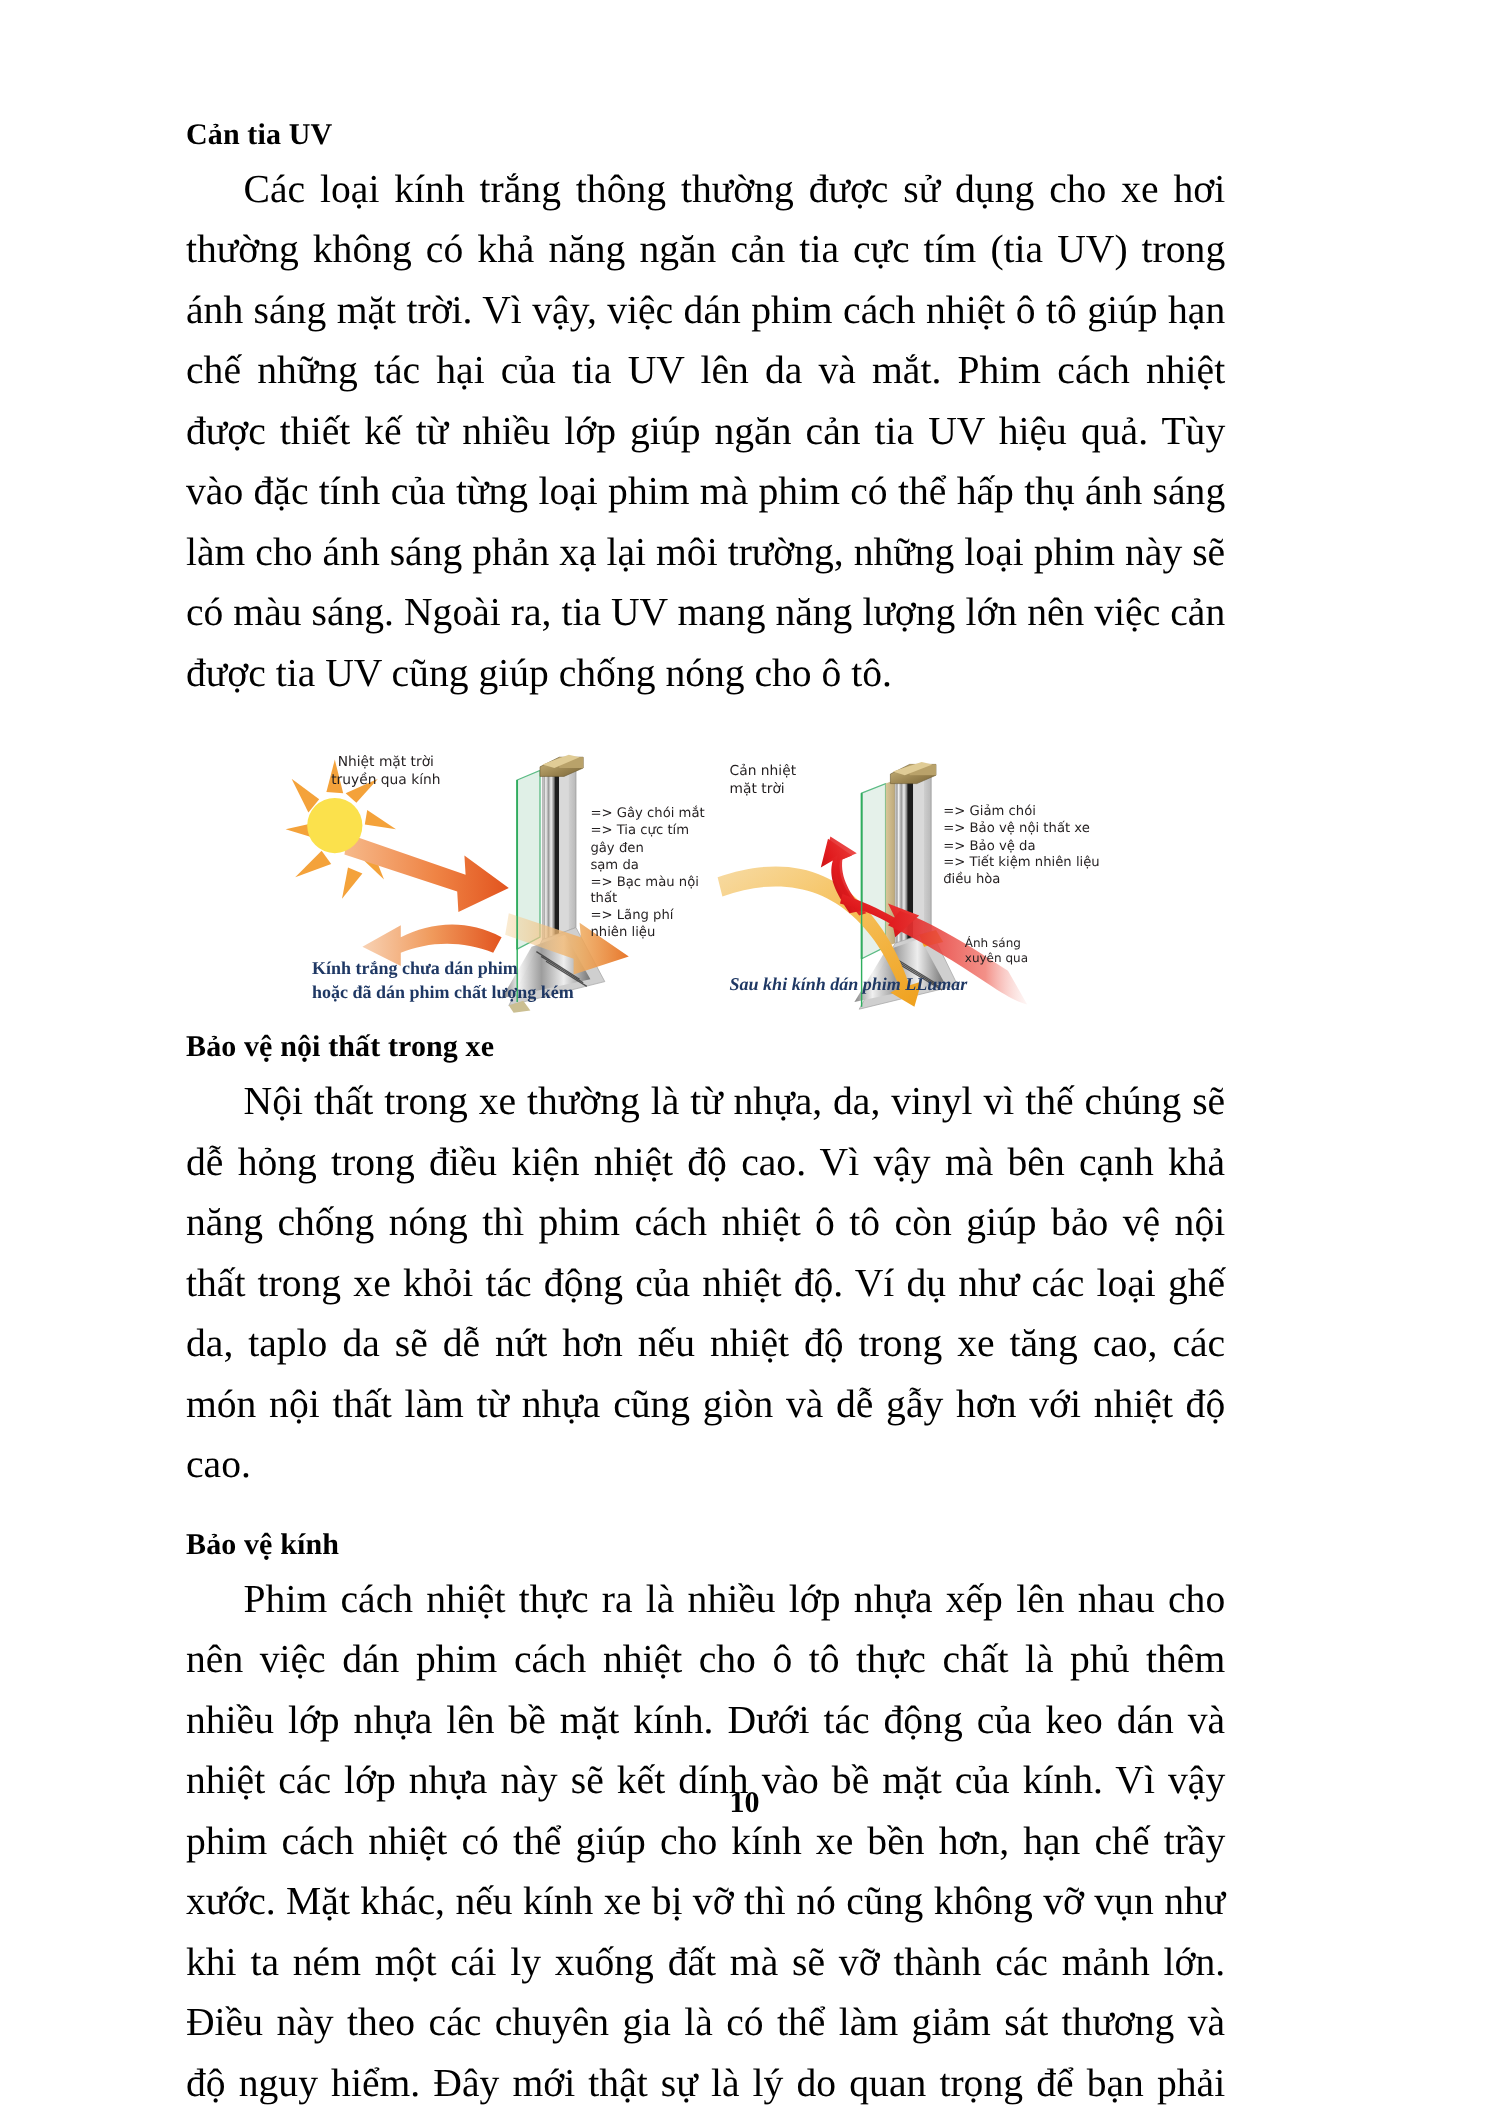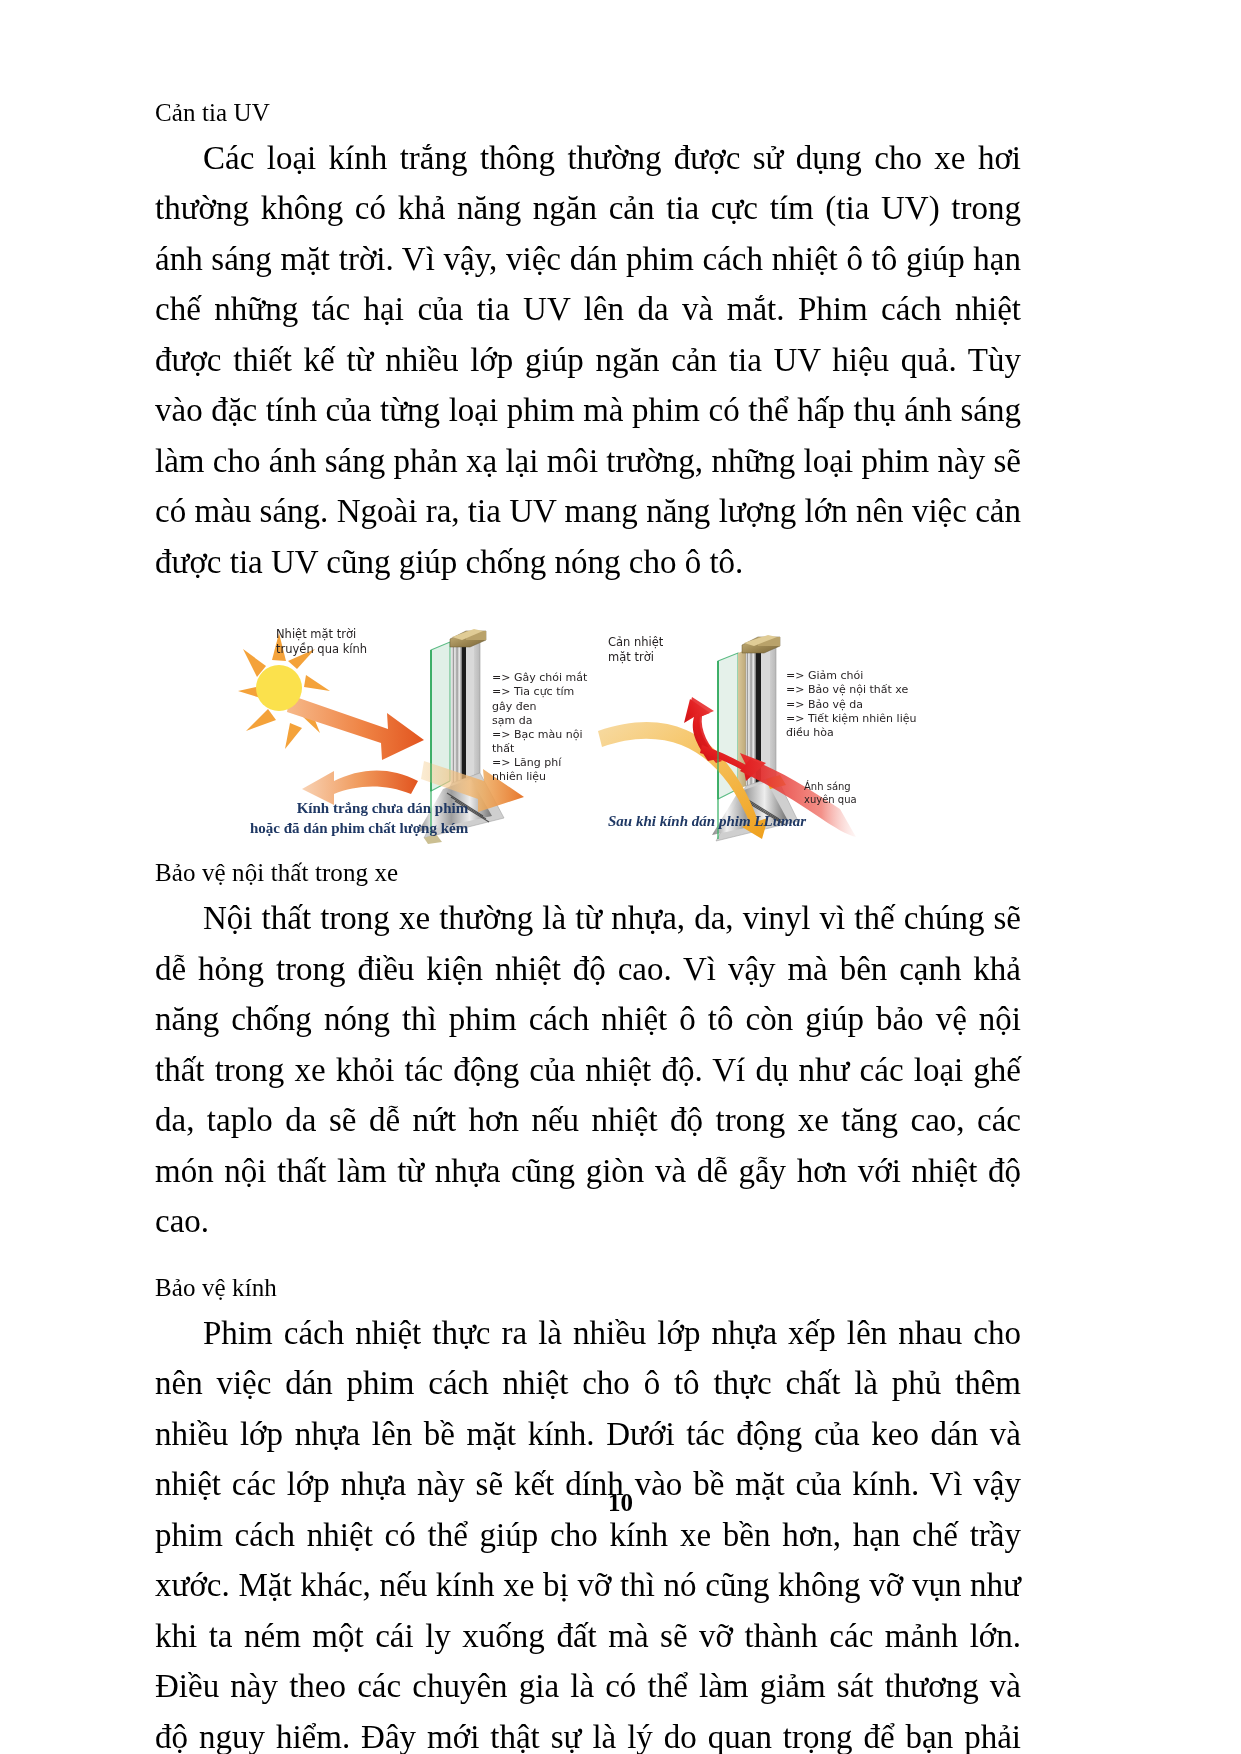--- a/index.html
+++ b/index.html
@@ -24,21 +24,21 @@
   }
   .content {
     position: absolute;
     left: 155px;
     top: 96px;
     width: 866px;
   }
 
   h2.heading {
     font-size: 25px;
-    font-weight: normal;
+    font-weight: bold;
     margin: 0 0 4px 0;
     line-height: 1.32;
     letter-spacing: 0.1px;
   }
   p.para {
     font-size: 33px;
     line-height: 1.53;
     margin: 0 0 2px 0;
     text-align: justify;
     text-justify: inter-word;
@@ -214,30 +214,30 @@
 
             <path d="M180,168 C150,152 120,156 96,168 L96,158 L64,176 L96,192 L96,181 C118,172 146,170 173,181 Z" fill="url(#heatArrowL2)"></path>
 
             <polygon points="186,148 246,168 245,156 286,184 240,199 240,186 183,166" fill="url(#passBandL)"></polygon>
 
             <line x1="193" y1="37" x2="193" y2="222" stroke="#2fae5e" stroke-width="1.2"></line>
           </svg>
 
           <div class="sun-core"></div>
 
-          <div class="lbl lbl-head" style="left:38px; top:14px;">Nhiệt mặt trời
+          <div class="lbl lbl-head" style="left:38px; top:14px;text-align:center;">Nhiệt mặt trời
 truyền qua kính</div>
 
           <div class="lbl lbl-bullets" style="left:254px; top:58px;">=&gt; Gây chói mắt
 =&gt; Tia cực tím gây đen
 sạm da
 =&gt;  Bạc màu nội thất
 =&gt;  Lãng phí nhiên liệu</div>
 
-          <div class="cap-bold" style="left:12px; top:185px;text-align:right;">Kính trắng chưa dán phim
+          <div class="cap-bold" style="left:22px; top:185px;">Kính trắng chưa dán phim
 hoặc đã dán phim chất lượng kém</div>
         </div>
 
         <div class="panel panel-right">
 
           <svg class="svg-abs" width="348" height="230" viewBox="0 0 348 230">
             <defs>
               <linearGradient id="frameGradR" x1="0" y1="0" x2="1" y2="0">
                 <stop offset="0%" stop-color="#e9e9e9"></stop>
                 <stop offset="35%" stop-color="#ffffff"></stop>

